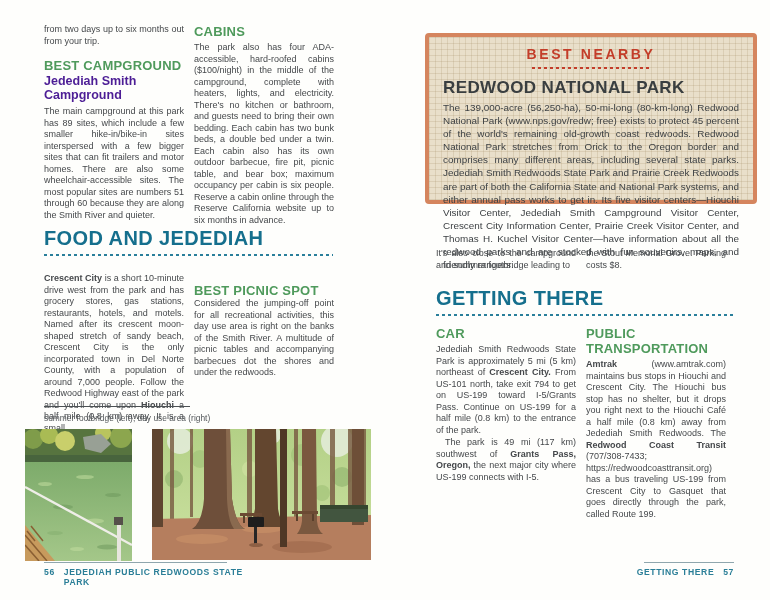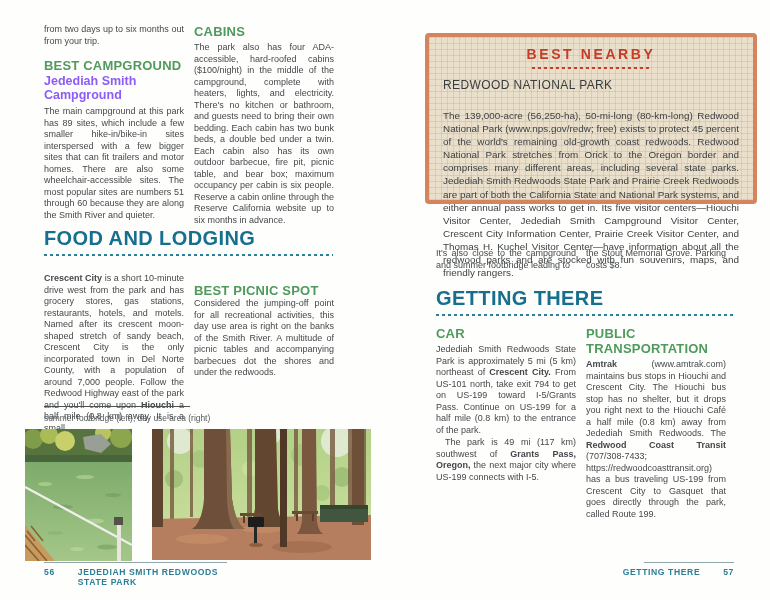--- a/index.html
+++ b/index.html
@@ -1,36 +1,36 @@
 <!DOCTYPE html>
 <html><head>
 <meta charset="utf-8">
 <style>
   *{margin:0;padding:0;box-sizing:border-box}
   html,body{width:770px;height:600px;background:#fefefc;font-family:"Liberation Sans",sans-serif;overflow:hidden}
   .abs{position:absolute}
   .body-p{font-size:9px;line-height:11.5px;text-align:justify;color:#45484b}
   .b{font-weight:bold}
   .kicker{font-size:13px;font-weight:bold;color:#4f9a5c;letter-spacing:.2px;line-height:15px}
-  .subtitle{font-size:12.5px;font-weight:bold;color:#8b5cf6;line-height:14px;margin:1px 0 4px}
+  .subtitle{font-size:12.5px;font-weight:bold;color:#4c1d95;line-height:14px;margin:1px 0 4px}
   .bighead{font-size:20px;font-weight:bold;color:#156f8d;letter-spacing:.4px;line-height:22px}
   .dash{height:2px;background-image:repeating-linear-gradient(90deg,#2a7f9b 0 3px,transparent 3px 6px);margin-top:5px}
   .caption{font-size:8.4px;color:#53575a;margin-top:6px}
   .cap-rule{height:0;border-top:1.5px solid #4c5154;width:146px}
   .footer-rule{height:0;border-top:1px solid #8fa6ad}
-  .footer-row{display:flex;gap:23px;margin-top:4px;font-size:8.6px;font-weight:bold;color:#2a7e97;letter-spacing:.6px}
+  .footer-row{display:flex;gap:9px;margin-top:4px;font-size:8.6px;font-weight:bold;color:#2a7e97;letter-spacing:.6px}
   #best-nearby-box{left:425px;top:33px;width:332px;height:171px;border:4px solid #d5855e;border-radius:4px;
     background-color:#e9dfca;
     background-image:
       repeating-linear-gradient(0deg,rgba(165,142,102,.22) 0 1px,transparent 1px 6px),
       repeating-linear-gradient(90deg,rgba(165,142,102,.22) 0 1px,transparent 1px 6px);
     padding:9px 14px 0}
   .box-title{text-align:center;font-size:14px;font-weight:bold;color:#c33d29;letter-spacing:2.6px}
   .box-dash{width:118px;height:2px;background-image:repeating-linear-gradient(90deg,#c33d29 0 3px,transparent 3px 6px);margin:5px auto 9px}
-  .box-head{font-size:12px;font-weight:normal;color:#393e40;letter-spacing:.4px;margin-bottom:17px}
+  .box-head{font-size:17px;font-weight:bold;color:#393e40;letter-spacing:.4px;margin-bottom:3px}
   .box-body{font-size:9.9px;line-height:13.1px;text-align:justify;color:#3d4144}
   .indent{text-indent:9px;margin-top:1px}
   .col{width:140px}
 </style>
 </head>
 <body>
 
 <div style="position:relative;width:770px;height:600px">
 
   <div class="abs col" style="left:44px;top:24px">
@@ -39,21 +39,21 @@
     <div class="subtitle">Jedediah Smith Campground</div>
     <p class="body-p">The main campground at this park has 89 sites, which include a few smaller hike-in/bike-in sites interspersed with a few bigger sites that can fit trailers and motor homes. There are also some wheelchair-accessible sites. The most popular sites are numbers 51 through 60 because they are along the Smith River and quieter.</p>
   </div>
 
   <div class="abs col" style="left:194px;top:24px">
     <div class="kicker">CABINS</div>
     <p class="body-p" style="margin-top:3px">The park also has four ADA-accessible, hard-roofed cabins ($100/night) in the middle of the campground, complete with heaters, lights, and electricity. There's no kitchen or bathroom, and guests need to bring their own bedding. Each cabin has two bunk beds, a double bed under a twin. Each cabin also has its own outdoor barbecue, fire pit, picnic table, and bear box; maximum occupancy per cabin is six people. Reserve a cabin online through the Reserve California website up to six months in advance.</p>
   </div>
 
   <div class="abs" style="left:44px;top:227px;width:289px">
-    <div class="bighead">FOOD AND LODGING</div>
+    <div class="bighead">FOOD AND JEDEDIAH</div>
     <div class="dash"></div>
   </div>
 
   <div class="abs col" style="left:44px;top:273px">
     <p class="body-p"><span class="b">Crescent City</span><span> is a short 10-minute drive west from the park and has grocery stores, gas stations, restaurants, hotels, and motels. Named after its crescent moon-shaped stretch of sandy beach, Crescent City is the only incorporated town in Del Norte County, with a population of around 7,000 people. Follow the Redwood Highway east of the park and you'll come upon </span><span class="b">Hiouchi</span><span> a half mile (0.8 km) away. It is a small</span></p>
   </div>
 
   <div class="abs col" style="left:194px;top:262px">
     <div class="kicker" style="margin-top:21px">BEST PICNIC SPOT</div>
     <p class="body-p">Considered the jumping-off point for all recreational activities, this day use area is right on the banks of the Smith River. A multitude of picnic tables and accompanying barbecues dot the shores and under the redwoods.</p>
@@ -154,21 +154,21 @@
       <rect x="96" y="88" width="16" height="10" rx="1" fill="#1d1d1d"></rect>
       <rect x="102" y="98" width="3" height="17" fill="#262626"></rect>
       <ellipse cx="104" cy="116" rx="7" ry="2" fill="#8d5f44"></ellipse>
     </g>
   </svg>
 
   <div class="abs" style="left:44px;top:562px;width:200px">
     <div class="footer-rule" style="width:183px"></div>
     <div class="footer-row">
       <span>56</span>
-      <span>JEDEDIAH SMITH REDWOODS STATE PARK</span>
+      <span>JEDEDIAH PUBLIC REDWOODS STATE PARK</span>
     </div>
   </div>
 
   <div class="abs" id="best-nearby-box">
     <div class="box-title">BEST NEARBY</div>
     <div class="box-dash"></div>
     <div class="box-head">REDWOOD NATIONAL PARK</div>
     <p class="box-body">The 139,000-acre (56,250-ha), 50-mi-long (80-km-long) Redwood National Park (www.nps.gov/redw; free) exists to protect 45 percent of the world's remaining old-growth coast redwoods. Redwood National Park stretches from Orick to the Oregon border and comprises many different areas, including several state parks. Jedediah Smith Redwoods State Park and Prairie Creek Redwoods are part of both the California State and National Park systems, and either annual pass works to get in. Its five visitor centers—Hiouchi Visitor Center, Jedediah Smith Campground Visitor Center, Crescent City Information Center, Prairie Creek Visitor Center, and Thomas H. Kuchel Visitor Center—have information about all the redwood parks and are stocked with fun souvenirs, maps, and friendly rangers.</p>
   </div>
 

